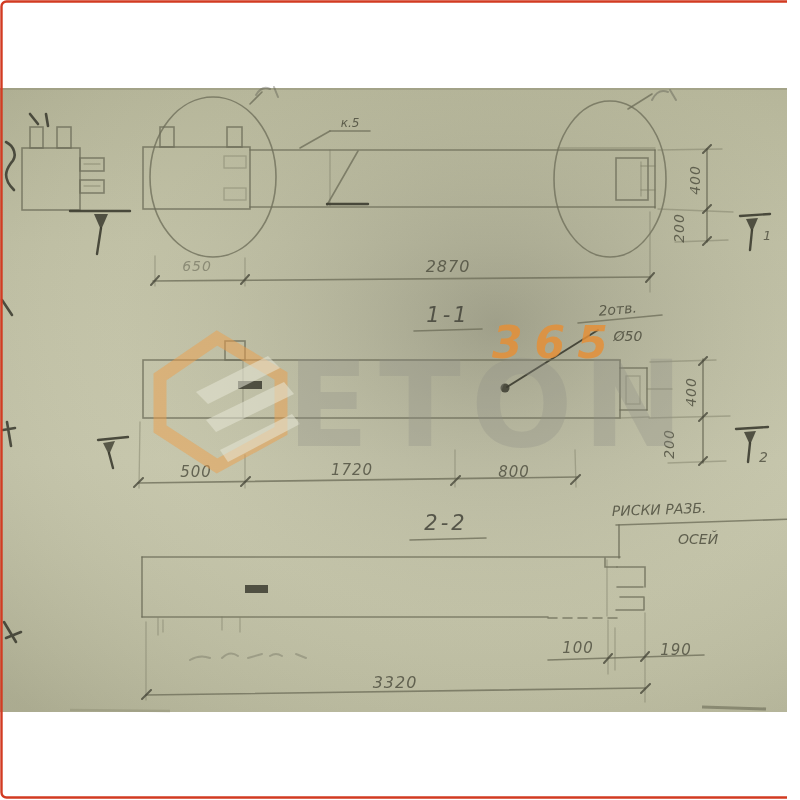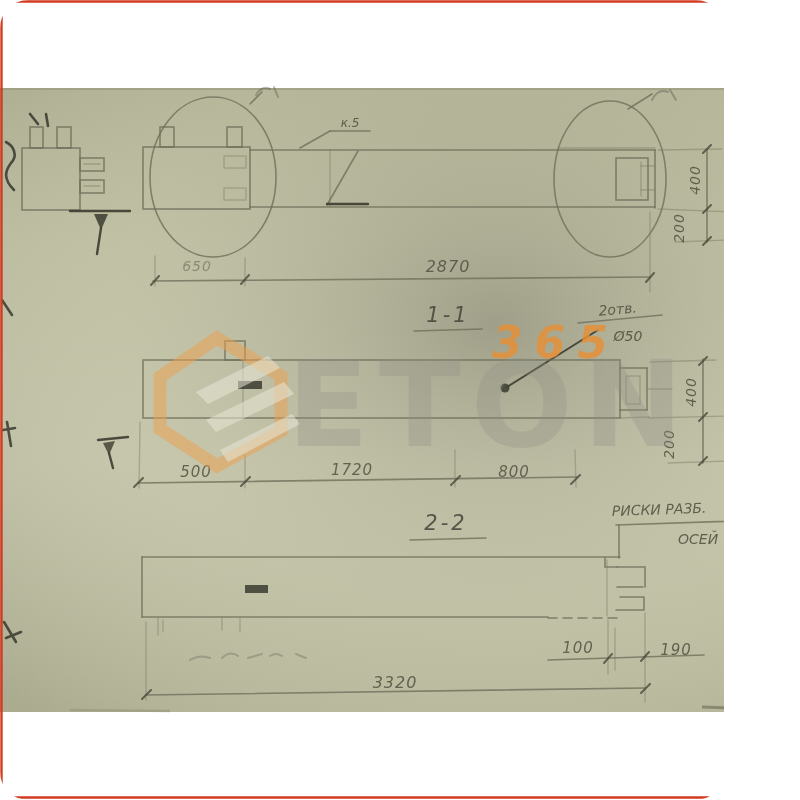--- a/index.html
+++ b/index.html
@@ -1,17 +1,17 @@
 <!DOCTYPE html>
 <html><head>
 <meta charset="utf-8">
 <style>
   html,body{margin:0;padding:0;background:#ffffff;}
-  #stage{position:relative;width:724px;height:800px;background:#ffffff;overflow:hidden;
-         font-family:"DejaVu Sans",sans-serif;border-radius:28px;}
+  #stage{position:relative;width:787px;height:800px;background:#ffffff;overflow:hidden;
+         font-family:"DejaVu Sans",sans-serif;}
   svg{display:block;}
   .ln   {stroke:#6e6e5a;stroke-width:1.6;fill:none;opacity:.78;stroke-linecap:round;}
   .lnf  {stroke:#7a7a64;stroke-width:1.3;fill:none;opacity:.45;stroke-linecap:round;}
   .lnd  {stroke:#3c3c30;stroke-width:2.4;fill:none;opacity:.9;stroke-linecap:round;}
   .tick {stroke:#4a4a3c;stroke-width:2;opacity:.8;stroke-linecap:round;}
   .dimtxt{fill:#4e4e3f;opacity:.82;font-size:16px;font-style:italic;letter-spacing:1px;}
   .dimtxt.faint{opacity:.45;}
   .lbl  {fill:#44443a;opacity:.85;font-size:21px;font-style:italic;letter-spacing:3px;}
   .note {fill:#474738;opacity:.8;font-size:14px;font-style:italic;}
   .scb  {stroke:#2f2f26;stroke-width:2.6;fill:none;opacity:.8;stroke-linecap:round;}

